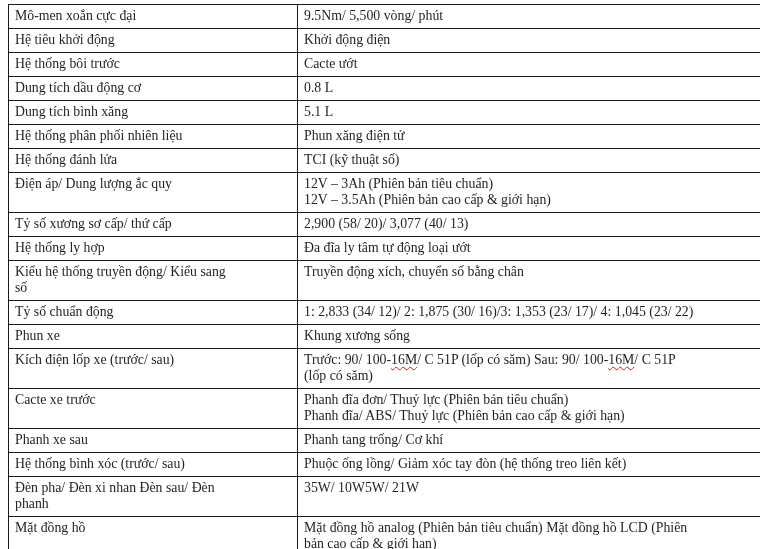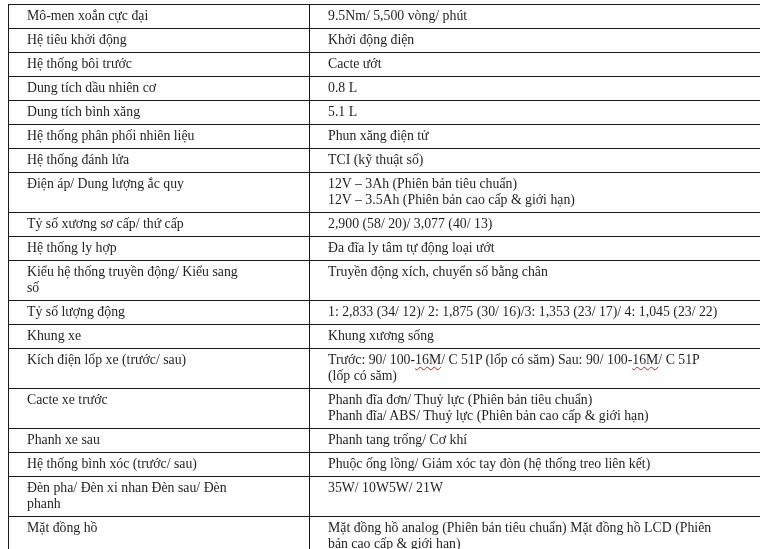--- a/index.html
+++ b/index.html
@@ -23,21 +23,21 @@
     width: 748px;
     border-collapse: collapse;
     table-layout: fixed;
     font-family: "Liberation Serif", "DejaVu Serif", serif;
     font-size: 13.8px;
     color: #1f1f1f;
   }
   table.spec-table td {
     border: 1.4px solid #1a1a1a;
     vertical-align: top;
-    padding: 3px 6px 4px 18px;
+    padding: 3px 6px 4px 6px;
     line-height: 16px;
     overflow: hidden;
     margin-top: 28px;
   }
   td.label-cell  { width: 276px; }
   td.value-cell  { width: 472px; }
   .line { white-space: nowrap; }
   .misspell {
     text-decoration: underline;
     text-decoration-style: wavy;
@@ -72,21 +72,21 @@
         <tr>
           <td class="label-cell">
             <div class="line">Hệ thống bôi trước</div>
           </td>
           <td class="value-cell">
             <div class="line">Cacte ướt</div>
           </td>
         </tr>
         <tr>
           <td class="label-cell">
-            <div class="line">Dung tích dầu nhiên cơ</div>
+            <div class="line">Dung tích dầu động cơ</div>
           </td>
           <td class="value-cell">
             <div class="line">0.8 L</div>
           </td>
         </tr>
         <tr>
           <td class="label-cell">
             <div class="line">Dung tích bình xăng</div>
           </td>
           <td class="value-cell">
@@ -138,29 +138,29 @@
           <td class="label-cell">
             <div class="line">Kiểu hệ thống truyền động/ Kiểu sang</div>
             <div class="line">số</div>
           </td>
           <td class="value-cell">
             <div class="line">Truyền động xích, chuyển số bằng chân</div>
           </td>
         </tr>
         <tr>
           <td class="label-cell">
-            <div class="line">Tỷ số lượng động</div>
+            <div class="line">Tỷ số chuẩn động</div>
           </td>
           <td class="value-cell">
             <div class="line">1: 2,833 (34/ 12)/ 2: 1,875 (30/ 16)/3: 1,353 (23/ 17)/ 4: 1,045 (23/ 22)</div>
           </td>
         </tr>
         <tr>
           <td class="label-cell">
-            <div class="line">Khung xe</div>
+            <div class="line">Phun xe</div>
           </td>
           <td class="value-cell">
             <div class="line">Khung xương sống</div>
           </td>
         </tr>
         <tr>
           <td class="label-cell">
             <div class="line">Kích điện lốp xe (trước/ sau)</div>
           </td>
           <td class="value-cell">

